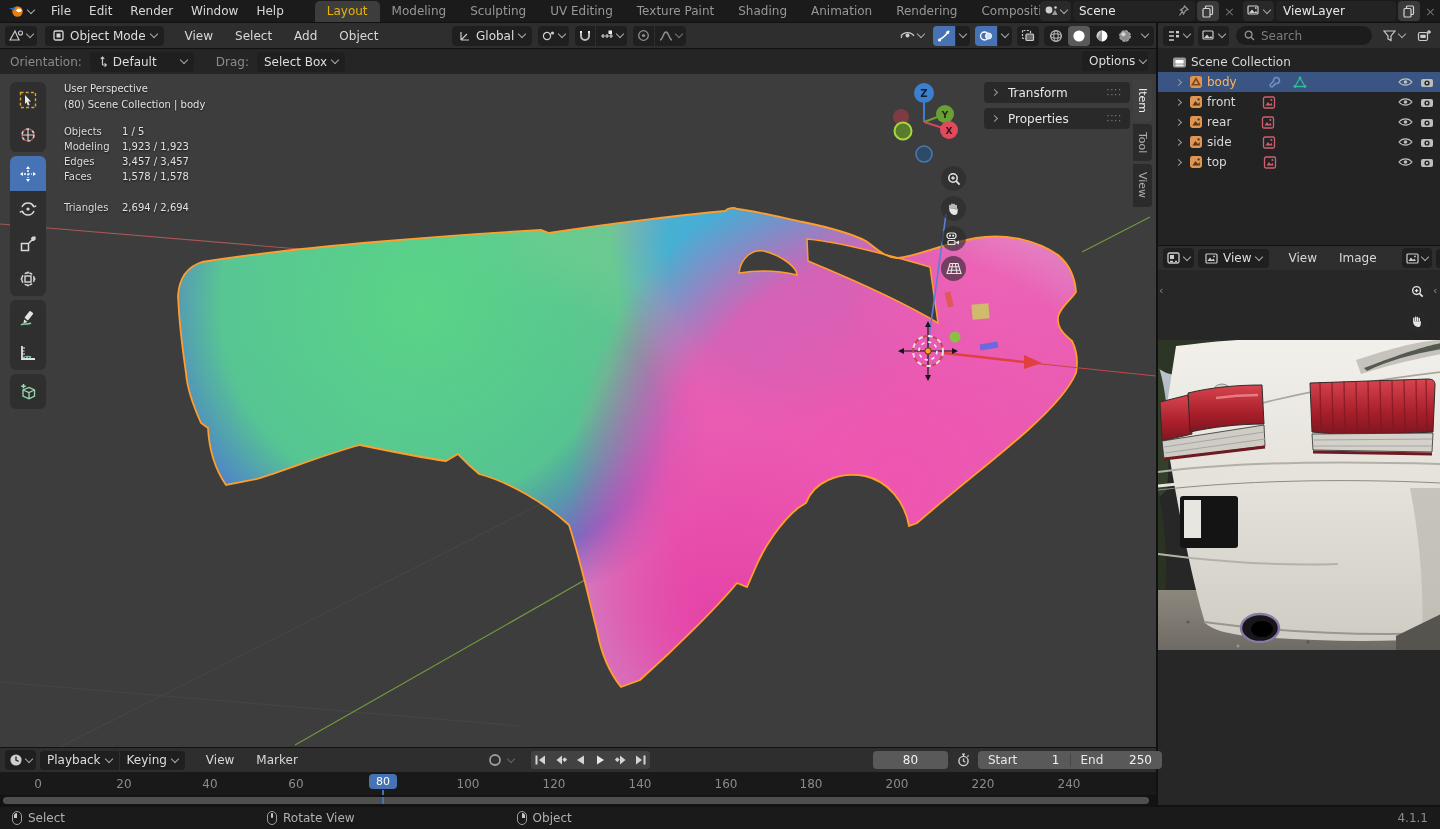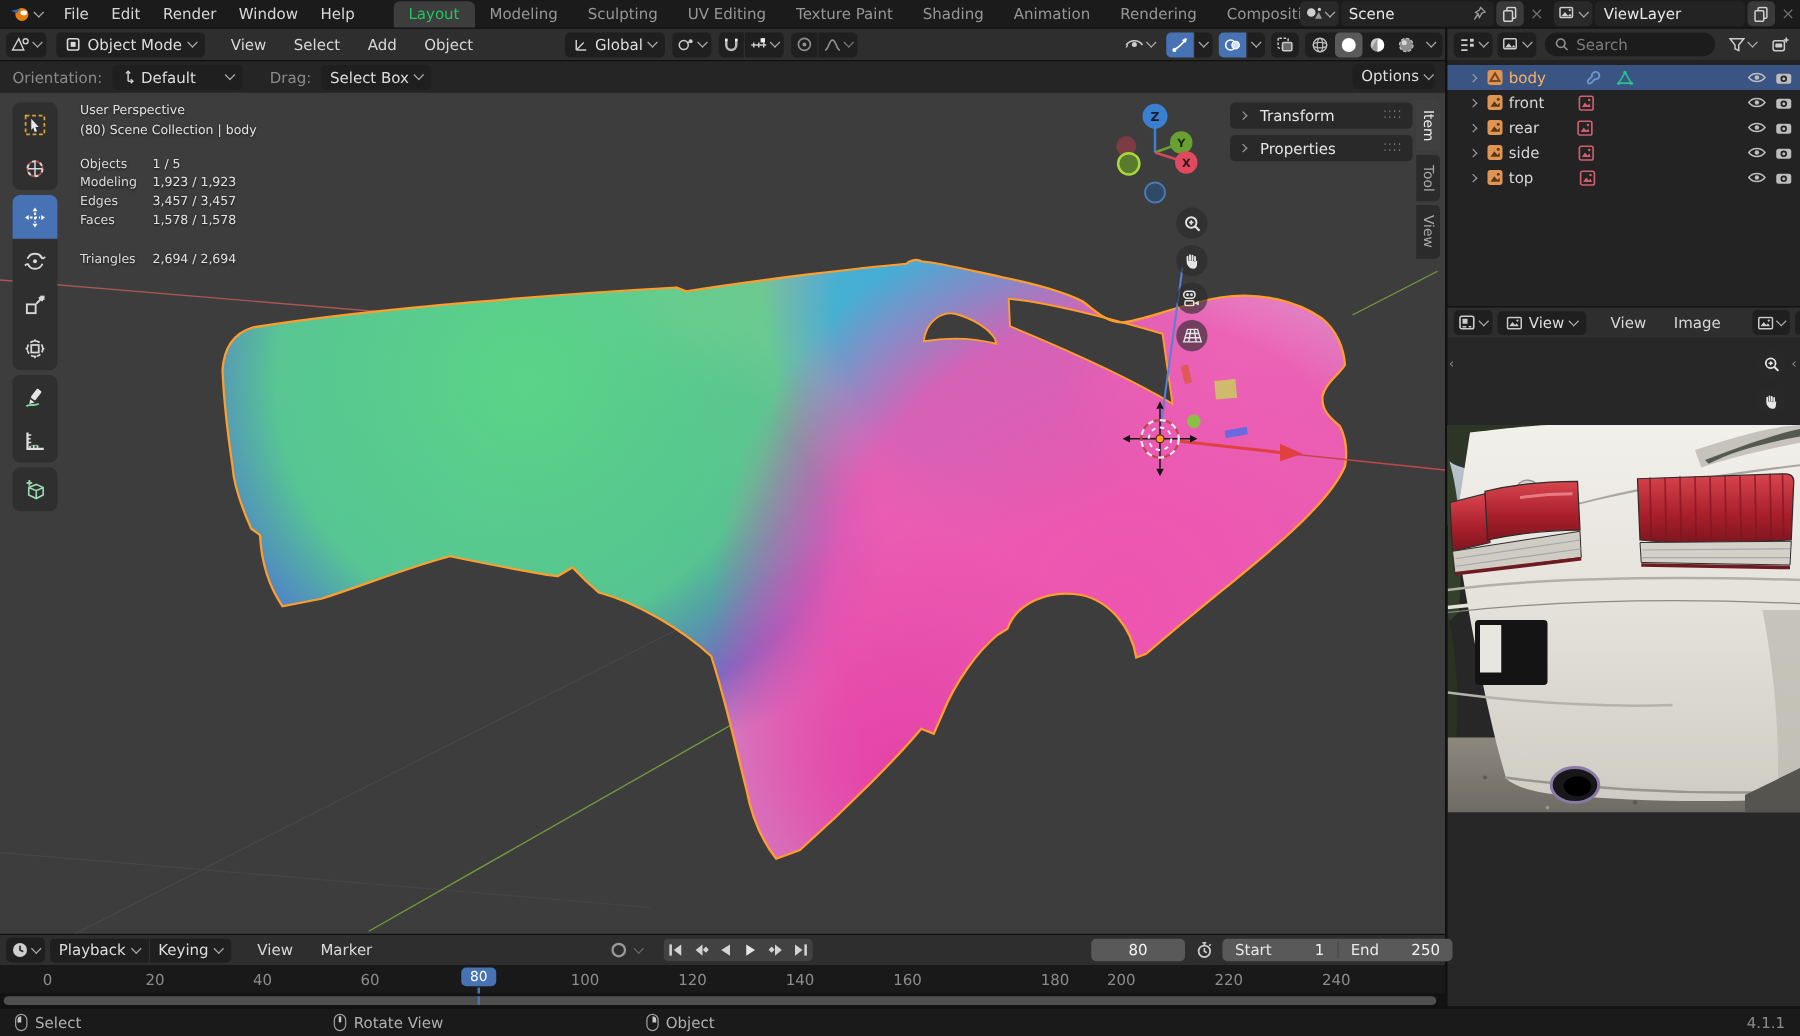--- a/index.html
+++ b/index.html
@@ -5,21 +5,21 @@
   *{box-sizing:border-box;margin:0;padding:0}
   html,body{width:1440px;height:829px;background:#111;overflow:hidden}
   body{font-family:"DejaVu Sans","Liberation Sans",sans-serif;font-size:12px;color:#d6d6d6;position:relative}
   .abs{position:absolute}
   .row{display:flex;align-items:center}
   .pill{background:#1f1f1f;border-radius:4px;display:flex;align-items:center;gap:5px;height:20px;padding:0 7px;color:#dedede}
   .btn{background:#1f1f1f;border-radius:4px;display:flex;align-items:center;justify-content:center;height:20px;padding:0 4px;gap:3px}
   .chv{width:6px;height:6px;border-right:1.4px solid #aaa;border-bottom:1.4px solid #aaa;transform:rotate(45deg);margin-top:-3px;flex:0 0 6px}
   .menu-item{padding:0 9px;color:#d8d8d8;cursor:default}
   .tab{padding:3px 12px 4px;border-radius:5px 5px 0 0;color:#979797;white-space:nowrap}
-  .tab.active{background:#3d3d3d;color:#22c55e}
+  .tab.active{background:#3d3d3d;color:#eab308}
   .dim{color:#8b8b8b}
   .hdr{background:#2e2e2e}
   .ic{display:block;flex:0 0 auto}
   .ovl-txt{color:#e2e2e2;text-shadow:0 1px 2px rgba(0,0,0,.65);font-size:10px}
   .stat-lbl{display:inline-block;width:58px;color:#dcdcdc}
   .grip{color:#8a8a8a;font-size:9px;line-height:5px;letter-spacing:1px}
   .vtab{writing-mode:vertical-rl;font-size:11px;padding:8px 3px;border-radius:0 4px 4px 0;background:#2b2b2b;color:#ababab;margin-bottom:3px}
   .vtab.active{background:#404040;color:#f0f0f0}
   .ol-row{display:flex;align-items:center;height:20px;gap:4px;padding-left:18px;position:relative}
   .ol-row .name{font-size:12px;color:#d8d8d8}
@@ -543,20 +543,28 @@
     <div class="btn" style="background:transparent">
       <svg class="ic" width="14" height="13" viewBox="0 0 14 13">
           <rect x="1.5" y="3.5" width="9" height="8" rx="1.5" fill="none" stroke="#ccc" stroke-width="1.2"></rect>
           <rect x="3.2" y="5.8" width="5.6" height="3.2" rx="1" fill="#ccc"></rect>
           <path d="M12,1 L12,5 M10,3 L14,3" stroke="#ccc" stroke-width="1.3"></path>
         </svg>
     </div>
   </div>
 
   <div style="padding-top:4px">
+    <div class="ol-row" style="padding-left:14px">
+      <svg class="ic" width="15" height="13" viewBox="0 0 15 13">
+          <rect x="1" y="1.5" width="13" height="10" rx="2" fill="#9a9a9a"></rect>
+          <rect x="3.4" y="4" width="8.2" height="3.4" rx="1" fill="#fff"></rect>
+          <rect x="3.4" y="8.6" width="8.2" height="1.6" rx=".8" fill="#e8e8e8"></rect>
+        </svg>
+      <span class="name">Scene Collection</span>
+    </div>
     <div class="ol-row" style="background:#3a5583">
       <span class="ol-caret"></span>
       <svg class="ic" width="14" height="14" viewBox="0 0 14 14">
           <rect x="1" y="1" width="12" height="12" rx="2.4" fill="#e09553"></rect>
           <path d="M7,3.6 L10.6,9.8 L3.4,9.8 Z" fill="none" stroke="#7a4a1e" stroke-width="1.6"></path>
         </svg>
       <span class="name" style="color:#ffb25e">body</span>
       <svg class="ic" width="14" height="13" viewBox="0 0 14 13" style="margin-left:28px">
           <path d="M4.5,4.5 a3,3 0 1 1 2.2,2.9 L4,10.2 a1.6,1.6 0 1 1 -2.3,-2.2 L4.5,5.3 Z" fill="none" stroke="#6f95c9" stroke-width="1.5"></path>
         </svg>
@@ -897,21 +905,21 @@
 
 <div class="abs" style="left:0;top:772px;width:1156px;height:23px;background:#191919">
   <span class="abs dim" style="left:38px;top:5px;transform:translateX(-50%)">0</span>
   <span class="abs dim" style="left:124px;top:5px;transform:translateX(-50%)">20</span>
   <span class="abs dim" style="left:210px;top:5px;transform:translateX(-50%)">40</span>
   <span class="abs dim" style="left:296px;top:5px;transform:translateX(-50%)">60</span>
   <span class="abs dim" style="left:468px;top:5px;transform:translateX(-50%)">100</span>
   <span class="abs dim" style="left:554px;top:5px;transform:translateX(-50%)">120</span>
   <span class="abs dim" style="left:640px;top:5px;transform:translateX(-50%)">140</span>
   <span class="abs dim" style="left:726px;top:5px;transform:translateX(-50%)">160</span>
-  <span class="abs dim" style="left:844px;top:5px;transform:translateX(-50%)">180</span>
+  <span class="abs dim" style="left:811px;top:5px;transform:translateX(-50%)">180</span>
   <span class="abs dim" style="left:897px;top:5px;transform:translateX(-50%)">200</span>
   <span class="abs dim" style="left:983px;top:5px;transform:translateX(-50%)">220</span>
   <span class="abs dim" style="left:1069px;top:5px;transform:translateX(-50%)">240</span>
   <div class="abs" style="left:383px;top:2px;transform:translateX(-50%);background:#4772b3;border-radius:4px;padding:1px 7px;color:#fff;font-size:11px">
     <span>80</span>
   </div>
   <div class="abs" style="left:382px;top:18px;width:2px;height:5px;background:#4772b3"></div>
 </div>
 <div class="abs" style="left:0;top:795px;width:1156px;height:11px;background:#131313">
   <div class="abs" style="left:3px;top:2px;width:1146px;height:7px;background:#4f4f4f;border-radius:4px"></div>

